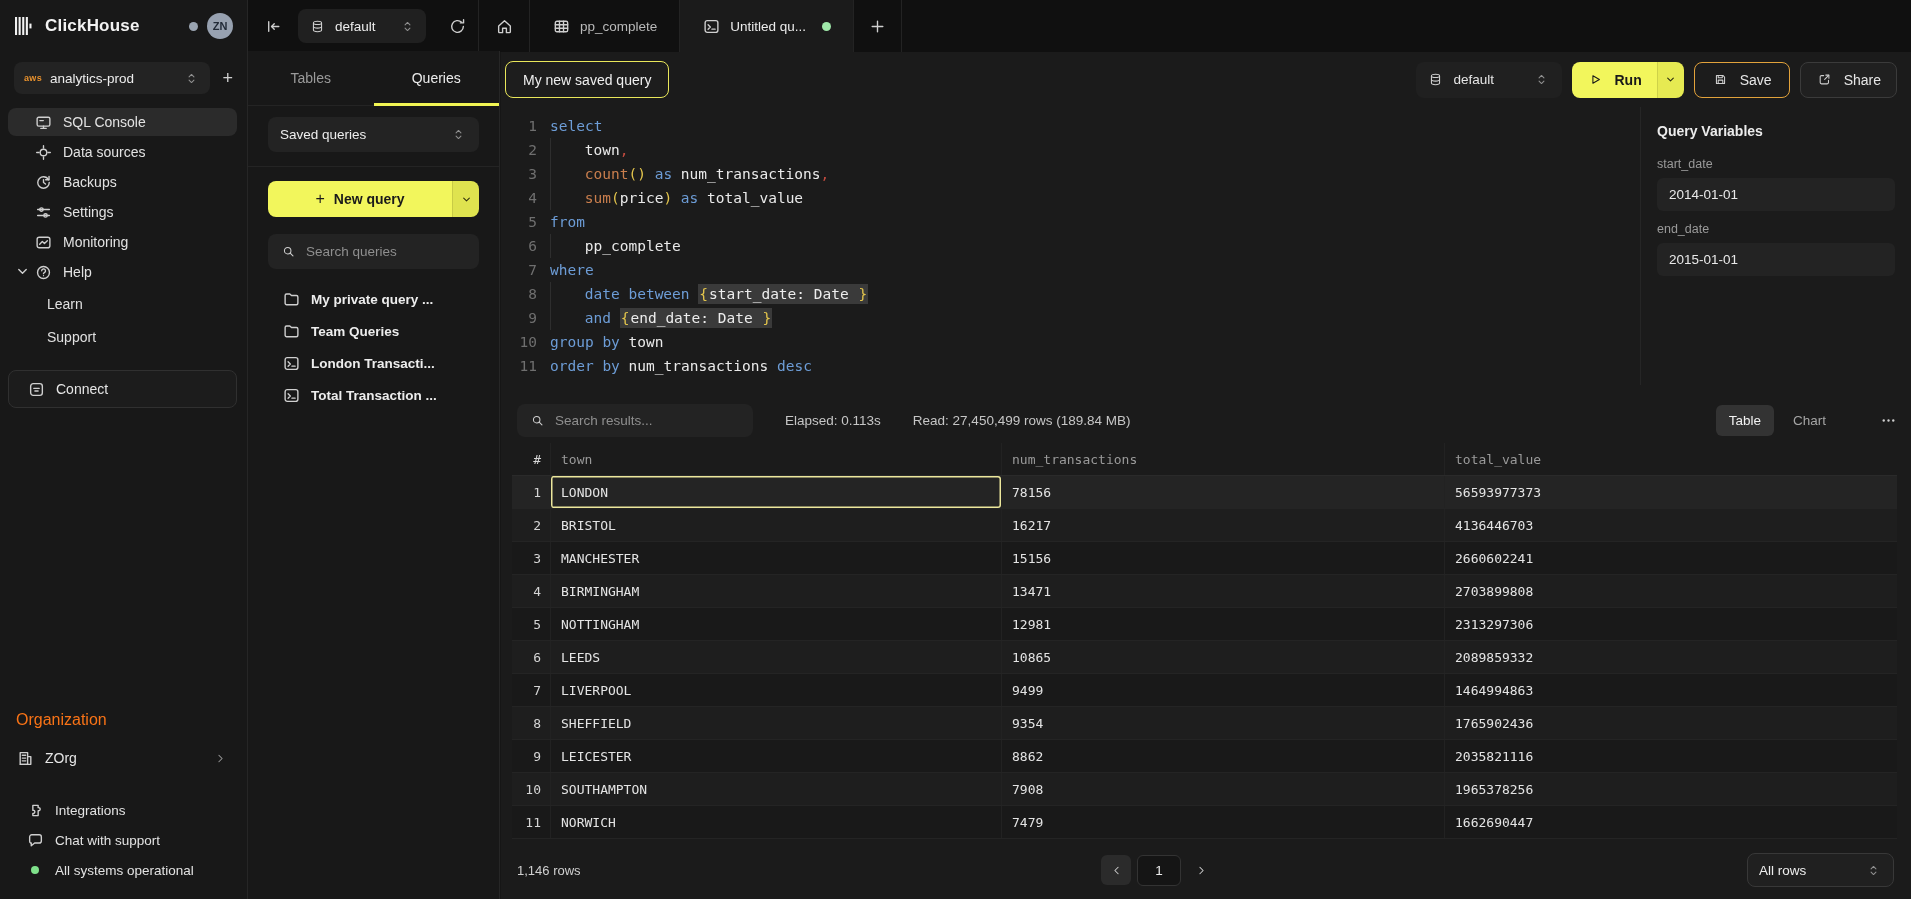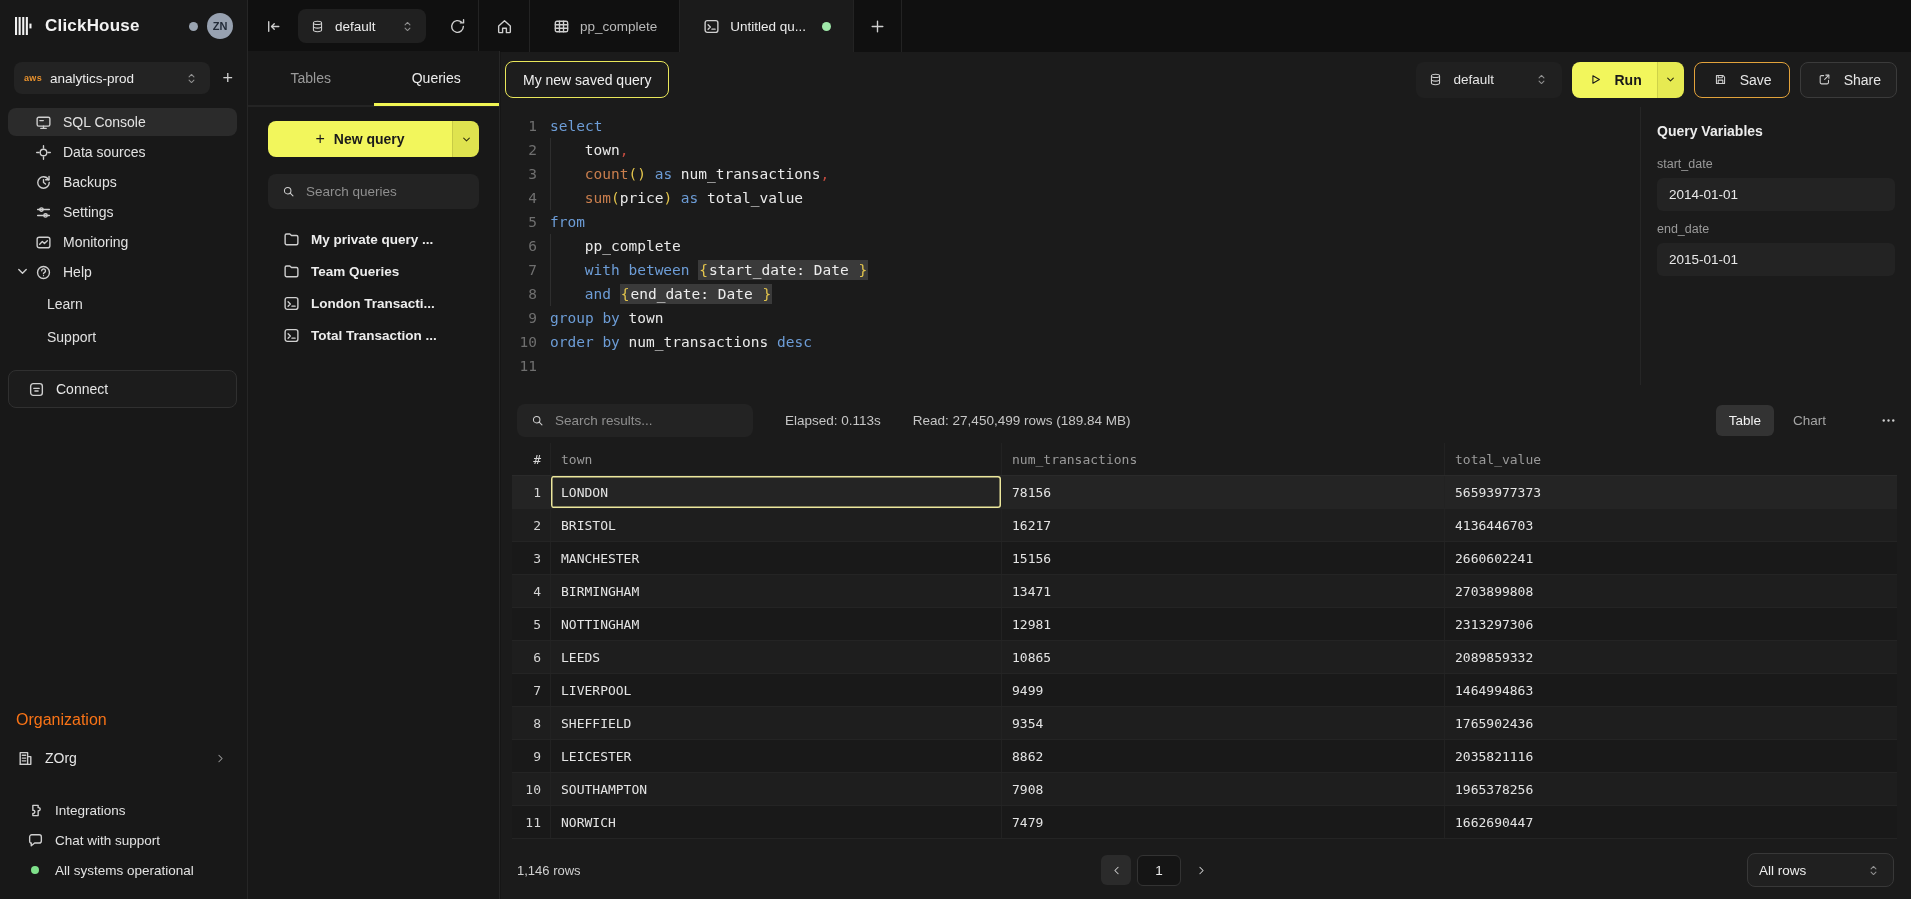--- a/index.html
+++ b/index.html
@@ -398,20 +398,29 @@
           </svg>
         </span>
     </div>
   </div>
 
   <div class="qpanel">
     <div class="qp-tabs" id="qp-tabs">
         <div class="qp-tab">Tables</div>
         <div class="qp-tab active">Queries</div>
       </div>
+    <div class="qp-select">
+      <span>Saved queries</span>
+      <span class="ic small sel-chev">
+          <svg viewBox="0 0 16 16">
+            <path d="M5 6 8 3l3 3"></path>
+            <path d="M5 10l3 3 3-3"></path>
+          </svg>
+        </span>
+    </div>
     <div class="qp-div"></div>
     <div class="newq">
       <div class="newq-main">
         <span class="newq-plus">+</span>
         <span>New query</span>
       </div>
       <div class="newq-chev">
         <span class="ic small">
             <svg viewBox="0 0 16 16">
               <path d="M4.5 6.3 8 9.8l3.5-3.5"></path>
@@ -546,21 +555,22 @@
             <div class="gl">10</div>
             <div class="gl">11</div>
           </div>
         <div class="code" id="code">
             <div class="cl"><span class="t-kw">select</span></div>
             <div class="cl"><span class="t-in">    </span><span class="t-id">town</span><span class="t-pu">,</span></div>
             <div class="cl"><span class="t-in">    </span><span class="t-fn">count</span><span class="t-pr">()</span><span class="t-pl"> </span><span class="t-kw">as</span><span class="t-pl"> </span><span class="t-id">num_transactions</span><span class="t-pu">,</span></div>
             <div class="cl"><span class="t-in">    </span><span class="t-fn">sum</span><span class="t-pr">(</span><span class="t-id">price</span><span class="t-pr">)</span><span class="t-pl"> </span><span class="t-kw">as</span><span class="t-pl"> </span><span class="t-id">total_value</span></div>
             <div class="cl"><span class="t-kw">from</span></div>
             <div class="cl"><span class="t-in">    </span><span class="t-id">pp_complete</span></div>
-            <div class="cl"><span class="t-in">    </span><span class="t-kw">with</span><span class="t-pl"> </span><span class="t-kw">between</span><span class="t-pl"> </span><span class="t-cb">{</span><span class="t-cv">start_date: Date </span><span class="t-cb">}</span></div>
+            <div class="cl"><span class="t-kw">where</span></div>
+            <div class="cl"><span class="t-in">    </span><span class="t-kw">date</span><span class="t-pl"> </span><span class="t-kw">between</span><span class="t-pl"> </span><span class="t-cb">{</span><span class="t-cv">start_date: Date </span><span class="t-cb">}</span></div>
             <div class="cl"><span class="t-in">    </span><span class="t-kw">and</span><span class="t-pl"> </span><span class="t-cb">{</span><span class="t-cv">end_date: Date </span><span class="t-cb">}</span></div>
             <div class="cl"><span class="t-kw">group by</span><span class="t-pl"> </span><span class="t-id">town</span></div>
             <div class="cl"><span class="t-kw">order by</span><span class="t-pl"> </span><span class="t-id">num_transactions</span><span class="t-pl"> </span><span class="t-kw">desc</span></div>
           </div>
       </div>
       <div class="vars">
         <div class="vars-title">Query Variables</div>
         <div id="vars-fields"><div class="var-label">start_date</div><input class="var-input" value="2014-01-01" style=""><div class="var-label">end_date</div><input class="var-input" value="2015-01-01" style=""></div>
       </div>
     </div>

